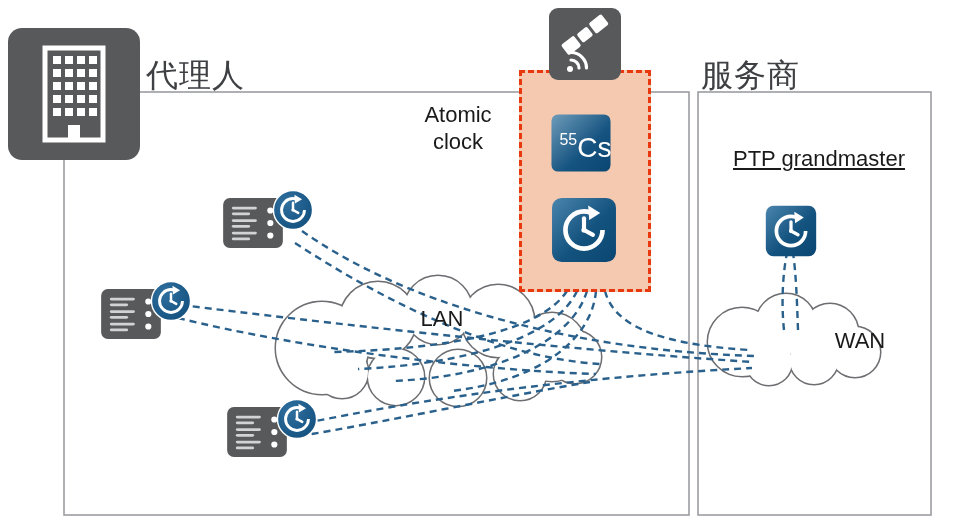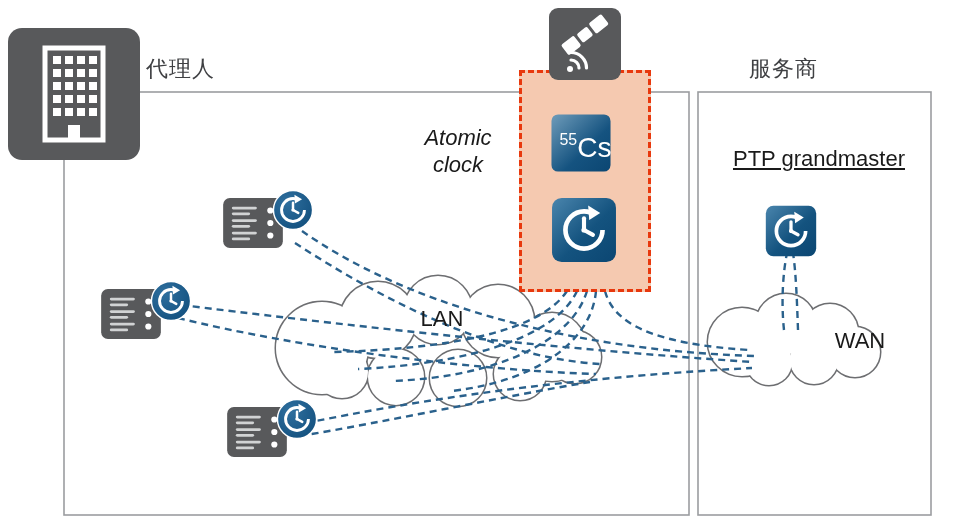--- a/index.html
+++ b/index.html
@@ -2,21 +2,21 @@
 <html><head>
 <meta charset="utf-8">
 <style>
   html,body{margin:0;padding:0;background:#ffffff;}
   .stage{
     position:relative;width:954px;height:527px;background:#ffffff;
     font-family:"Liberation Sans","DejaVu Sans",sans-serif;overflow:hidden;
   }
   .scene{position:absolute;left:0;top:0;width:954px;height:527px;}
   .lbl{position:absolute;color:#1a1a1a;}
-  .lbl-cjk{font-size:22px;color:#3f4043;letter-spacing:1px;}
+  .lbl-cjk{font-size:32px;color:#3f4043;letter-spacing:1px;}
   .lbl-en{font-size:22px;color:#1a1a1a;}
   .lbl-center{transform:translate(-50%,-50%);text-align:center;}
   .atomic-label{width:96px;text-align:center;line-height:27px;}
   .ptp-label{width:226px;text-align:center;}
   .atomic-box{
     position:absolute;left:519px;top:70px;width:132px;height:222px;
     box-sizing:border-box;background:#f5c9b0;border:3px dashed #e8380d;
   }
   .icon-box{position:absolute;}
   .icon-box svg{display:block;width:100%;height:100%;}
@@ -233,19 +233,19 @@
   <div class="server-node" style="left:226px;top:398px;">
     <svg class="srv" viewBox="0 0 64 54">
         <use href="#sym-server"></use>
       </svg>
     <svg class="badge" viewBox="0 0 44 44">
         <use href="#sym-clock-badge"></use>
       </svg>
   </div>
 
   <div class="lbl lbl-cjk" style="left:146px;top:54px;">代理人</div>
-  <div class="lbl lbl-cjk" style="left:701px;top:54px;margin-left:48px;">服务商</div>
-  <div class="lbl lbl-en atomic-label" style="left:410px;top:124px;font-style:italic;">Atomic clock</div>
+  <div class="lbl lbl-cjk" style="left:701px;top:54px;">服务商</div>
+  <div class="lbl lbl-en atomic-label" style="left:410px;top:101px;">Atomic clock</div>
   <div class="lbl lbl-en ptp-label" style="left:706px;top:146px;text-decoration:underline;">PTP grandmaster</div>
   <div class="lbl lbl-en lbl-center" style="left:442px;top:319px;text-align:center;">LAN</div>
   <div class="lbl lbl-en lbl-center" style="left:860px;top:341px;">WAN</div>
 
 </div>
 
 </body></html>

